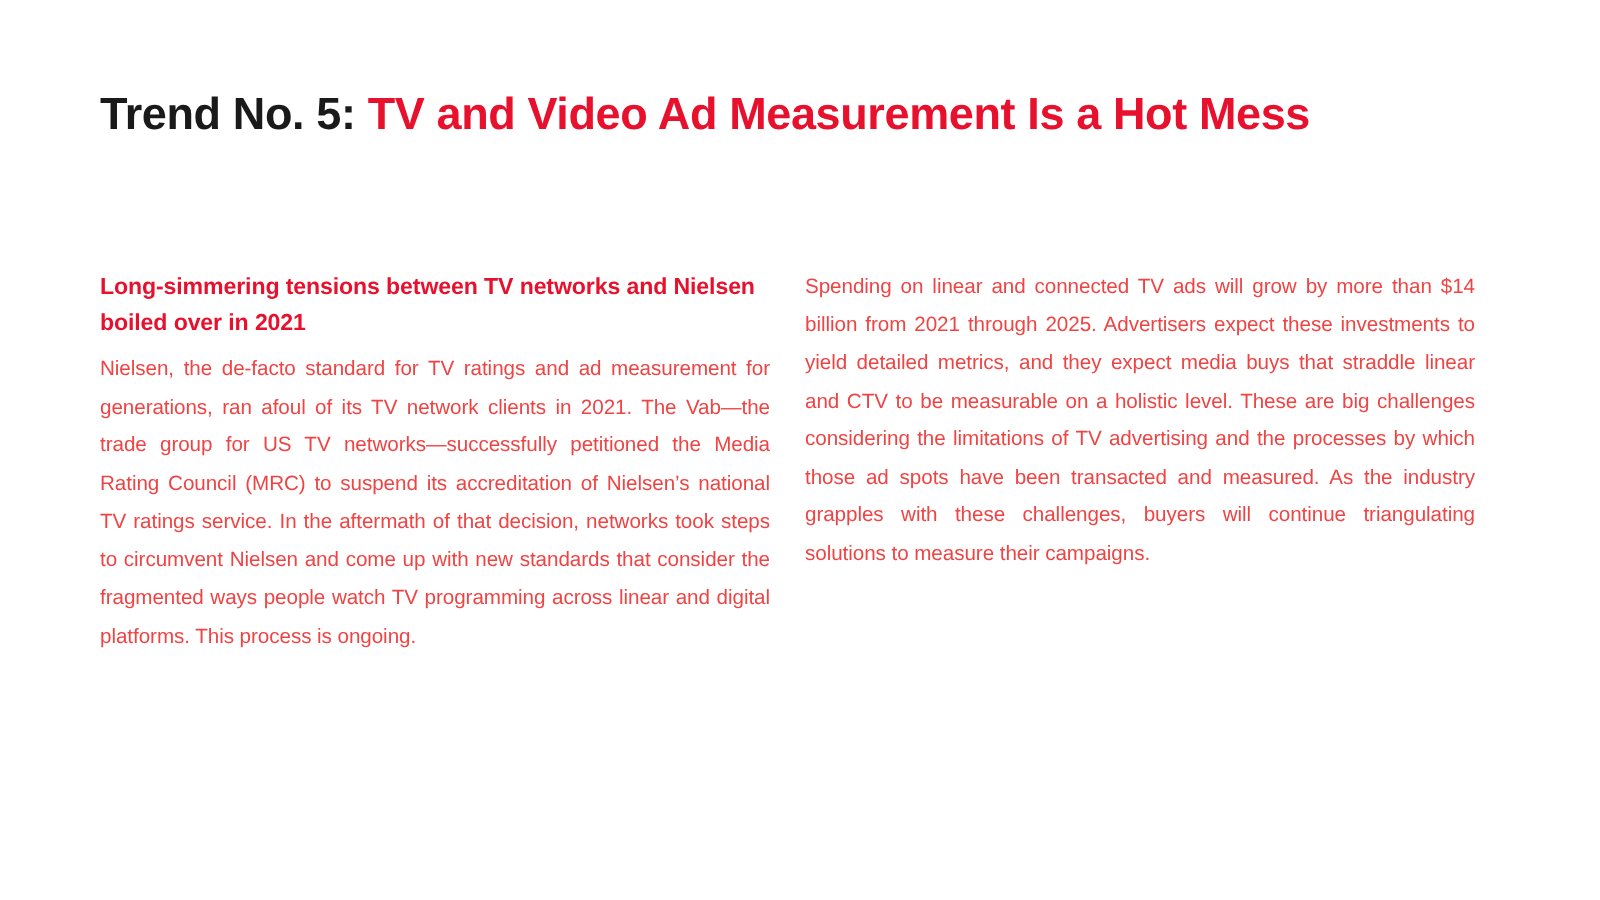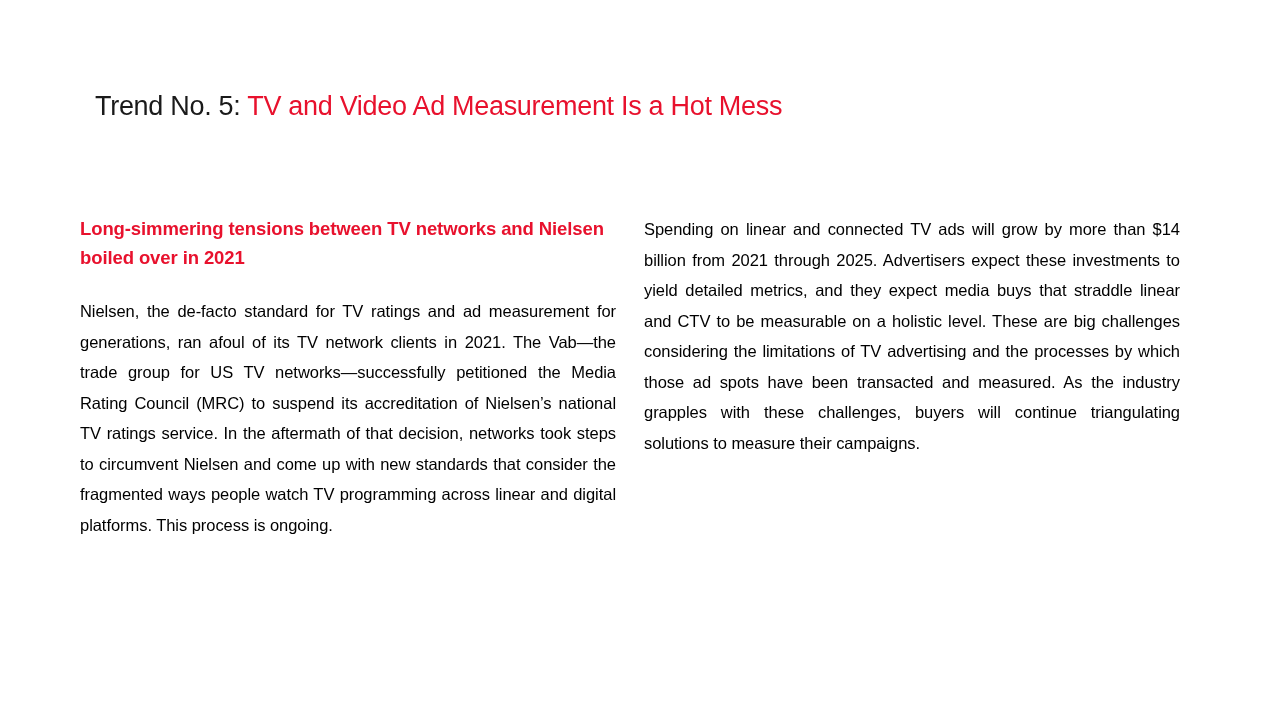--- a/index.html
+++ b/index.html
@@ -17,26 +17,26 @@
     position: relative;
     width: 1280px;
     height: 720px;
     background: #ffffff;
   }
   .slide-title {
     position: absolute;
     left: 80px;
     top: 66px;
     width: 1110px;
-    font-size: 27px;
-    font-weight: normal;
+    font-size: 36px;
+    font-weight: bold;
     line-height: 50px;
     letter-spacing: -0.3px;
     color: #E8112D;
-    margin: 15px;
+    margin: 0;
   }
   .title-lead {
     color: #1A1A1A;
   }
   .title-accent {
     color: #E8112D;
   }
   .columns {
     position: absolute;
     left: 80px;
@@ -50,27 +50,27 @@
     width: 540px;
   }
   .column.col-left {
     margin-right: 28px;
   }
   .col-heading {
     font-size: 18.5px;
     font-weight: bold;
     line-height: 29px;
     color: #E8112D;
-    margin: 0 0 24px 0;
+    margin: 0 0 8px 0;
     letter-spacing: -0.1px;
   }
   .col-body {
     font-size: 16.5px;
     line-height: 30.5px;
-    color: #000000;
+    color: #ef4444;
     margin: 0;
     text-align: justify;
     text-justify: inter-word;
     letter-spacing: -0.05px;
   }
 </style>
 </head>
 <body>
 
 <div class="slide">

